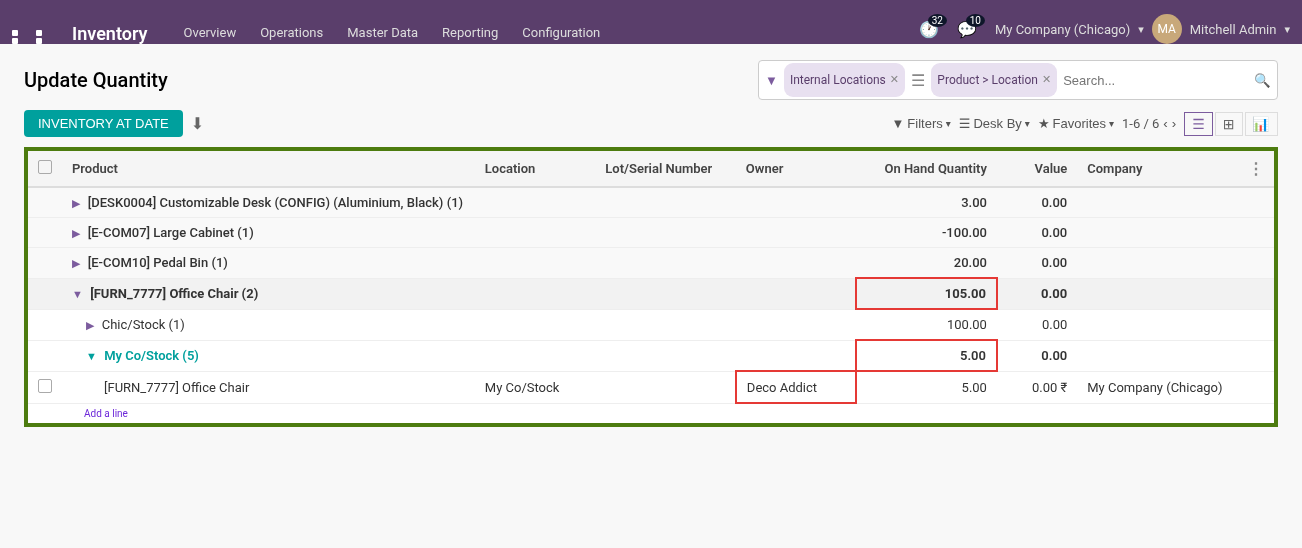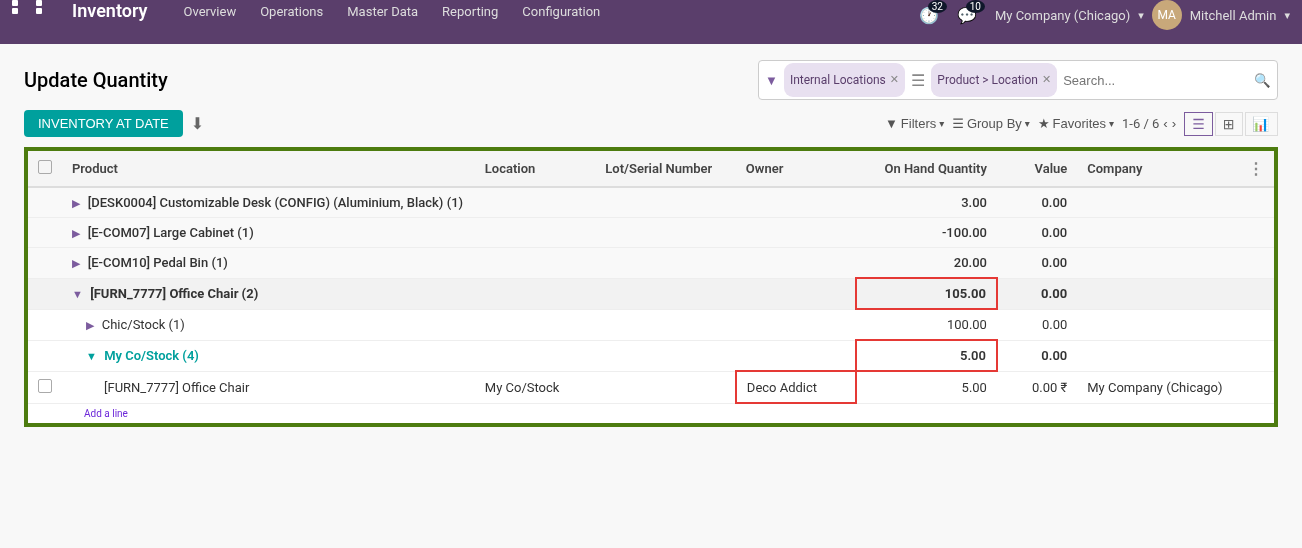--- a/index.html
+++ b/index.html
@@ -3,21 +3,21 @@
   <meta charset="utf-8">
   <style>
     * { box-sizing: border-box; margin: 0; padding: 0; }
     body { font-family: -apple-system, BlinkMacSystemFont, 'Segoe UI', Roboto, sans-serif; font-size: 13px; background: #f8f8f8; color: #333; }
 
     
     .topnav {
       background: #5a3e6b;
       color: #fff;
       display: flex;
-      align-items: flex-start;
+      align-items: flex-end;
       height: 44px;
       padding: 0 12px;
       gap: 6px;
     }
     .topnav-grid { display: grid; grid-template-columns: 22px 22px; gap: 2px; margin-right: 8px; cursor: pointer; }
     .topnav-grid span { width: 6px; height: 6px; background: #fff; border-radius: 1px; display: block; }
     .topnav-app { font-size: 18px; font-weight: 600; color: #fff; margin-right: 20px; }
     .topnav-menu { display: flex; gap: 4px; flex: 1; }
     .topnav-menu-item { color: #ddd; padding: 4px 10px; border-radius: 4px; cursor: pointer; font-size: 13px; }
     .topnav-right { display: flex; align-items: center; gap: 8px; }
@@ -156,21 +156,21 @@
       <button class="btn-icon">⬇</button>
     </div>
     <div class="control-bar">
       <button class="control-btn">
         <span>▼</span>
         <span>Filters</span>
         <span class="arrow">▾</span>
       </button>
       <button class="control-btn">
         <span>☰</span>
-        <span>Group By</span>
+        <span>Desk By</span>
         <span class="arrow">▾</span>
       </button>
       <button class="control-btn">
         <span>★</span>
         <span>Favorites</span>
         <span class="arrow">▾</span>
       </button>
       <span class="pagination">
         <span>1-6 / 6</span>
         <button class="pag-btn">‹</button>
@@ -275,21 +275,21 @@
         <td class="num">100.00</td>
         <td class="num">0.00</td>
         <td></td>
         <td></td>
       </tr>
 
       <tr class="sub-row" style="background:#eef6f6;">
         <td></td>
         <td class="indent1">
           <span class="expand-icon teal">▼</span>
-          <span class="teal">My Co/Stock (4)</span>
+          <span class="teal">My Co/Stock (5)</span>
         </td>
         <td></td>
         <td></td>
         <td></td>
         <td class="num highlight-cell teal" style="border:2px solid #e53935;">
           <span>5.00</span>
         </td>
         <td class="num teal">0.00</td>
         <td></td>
         <td></td>

